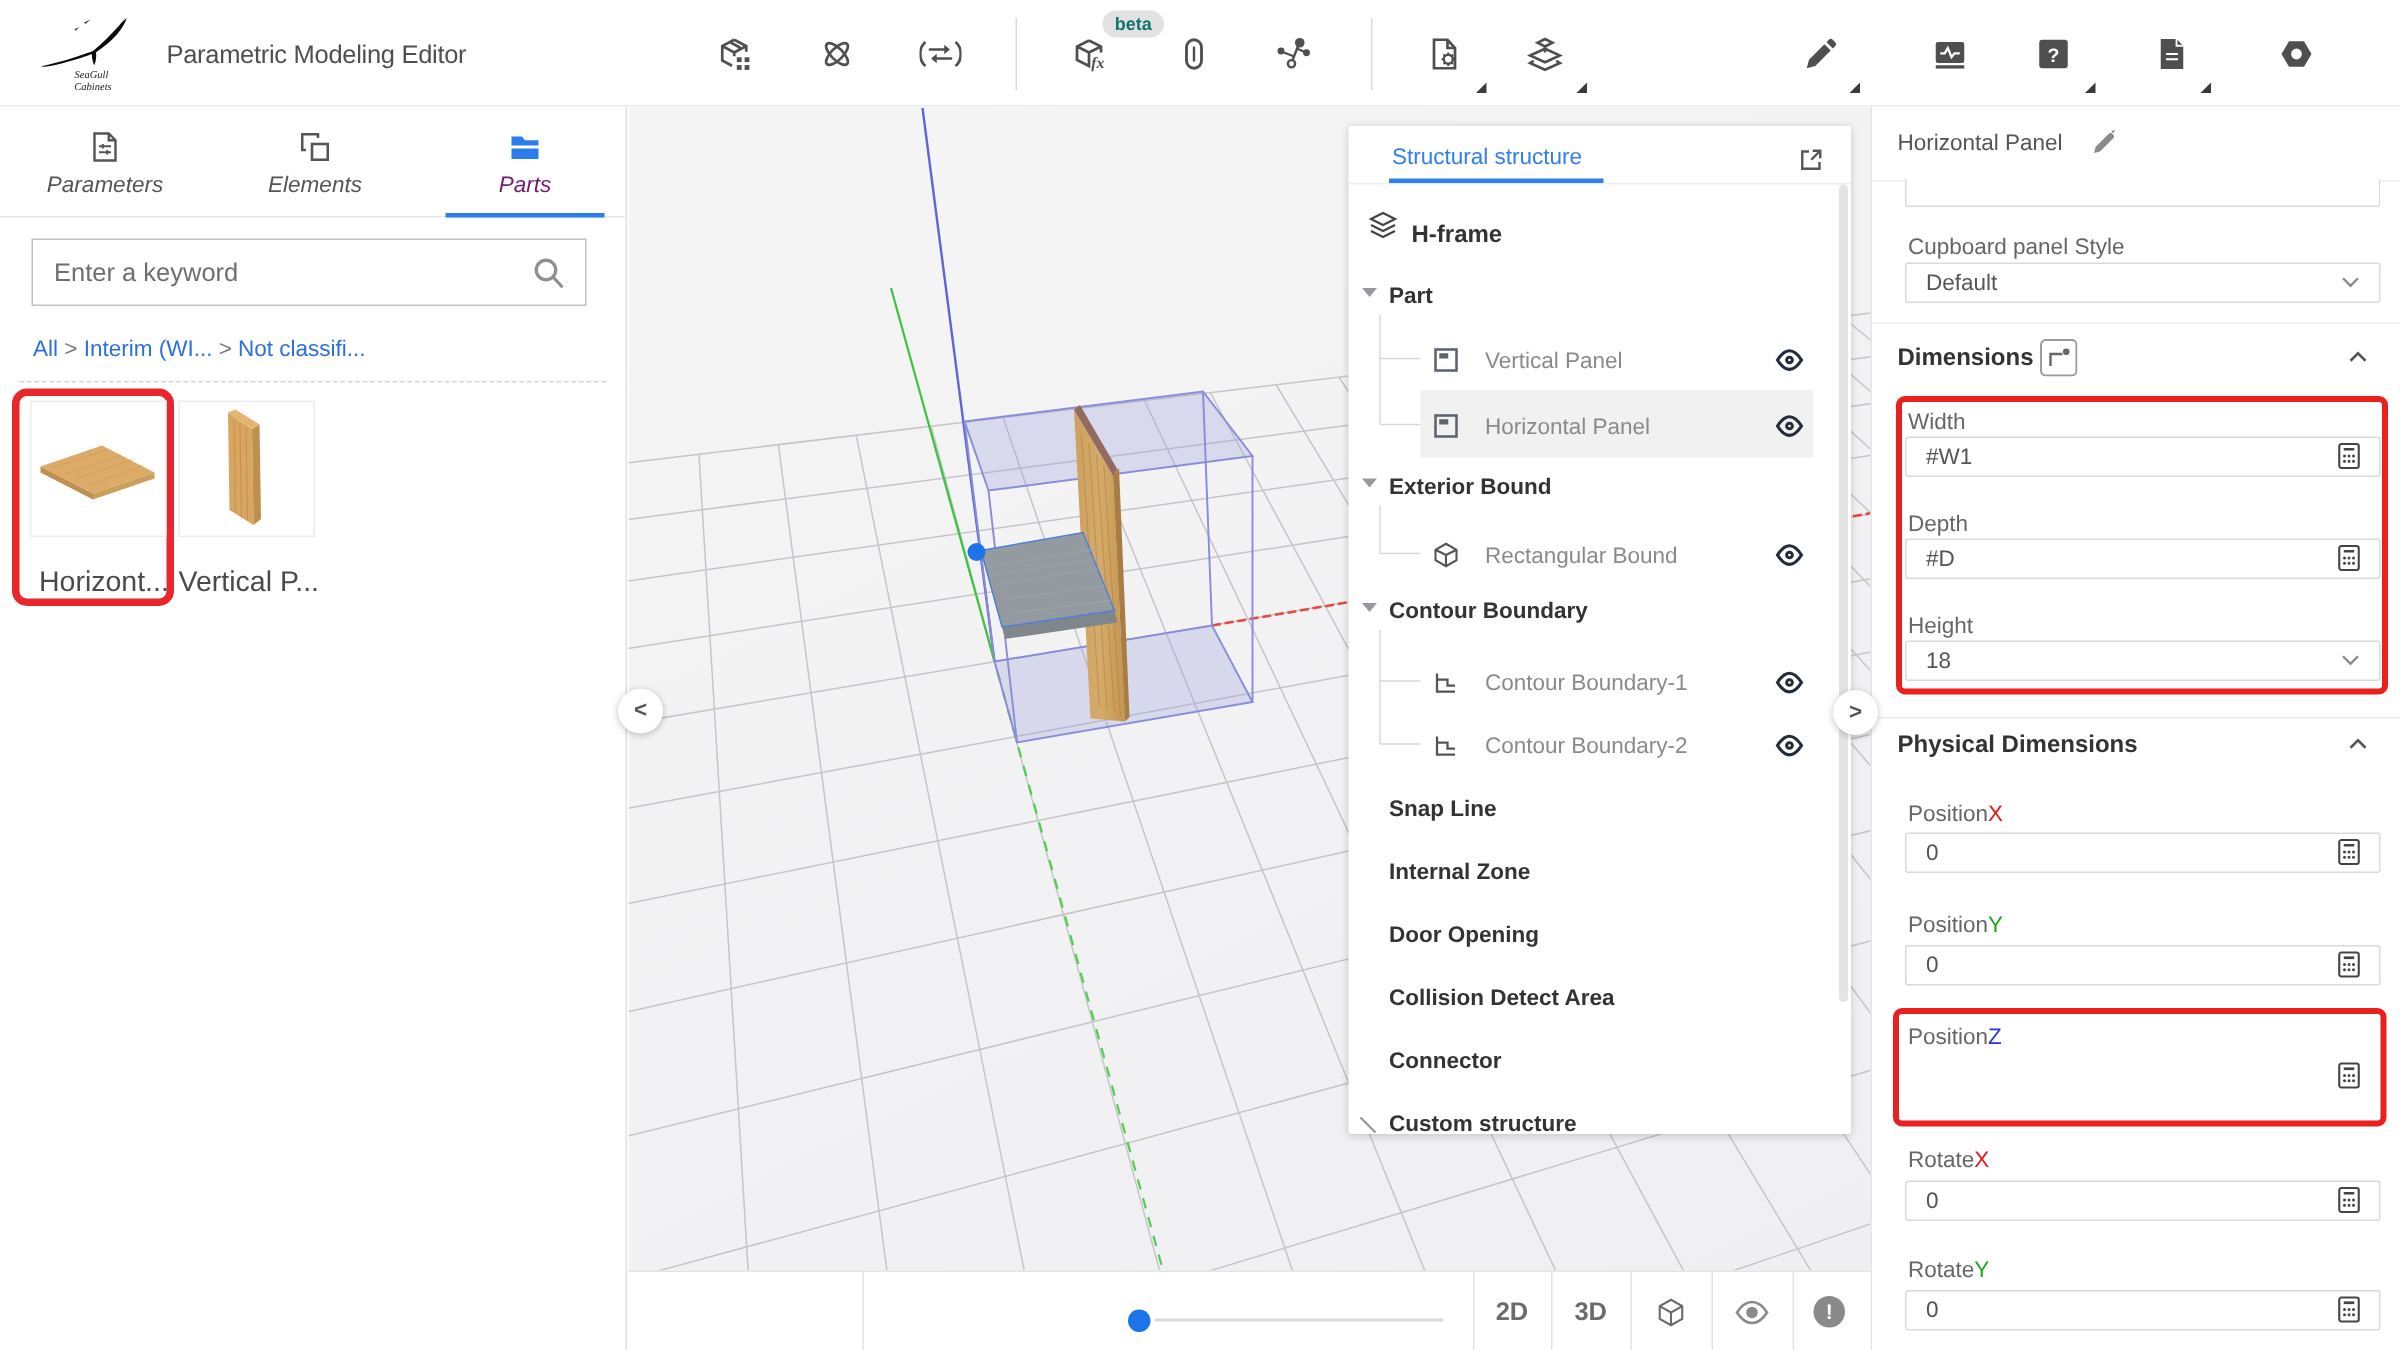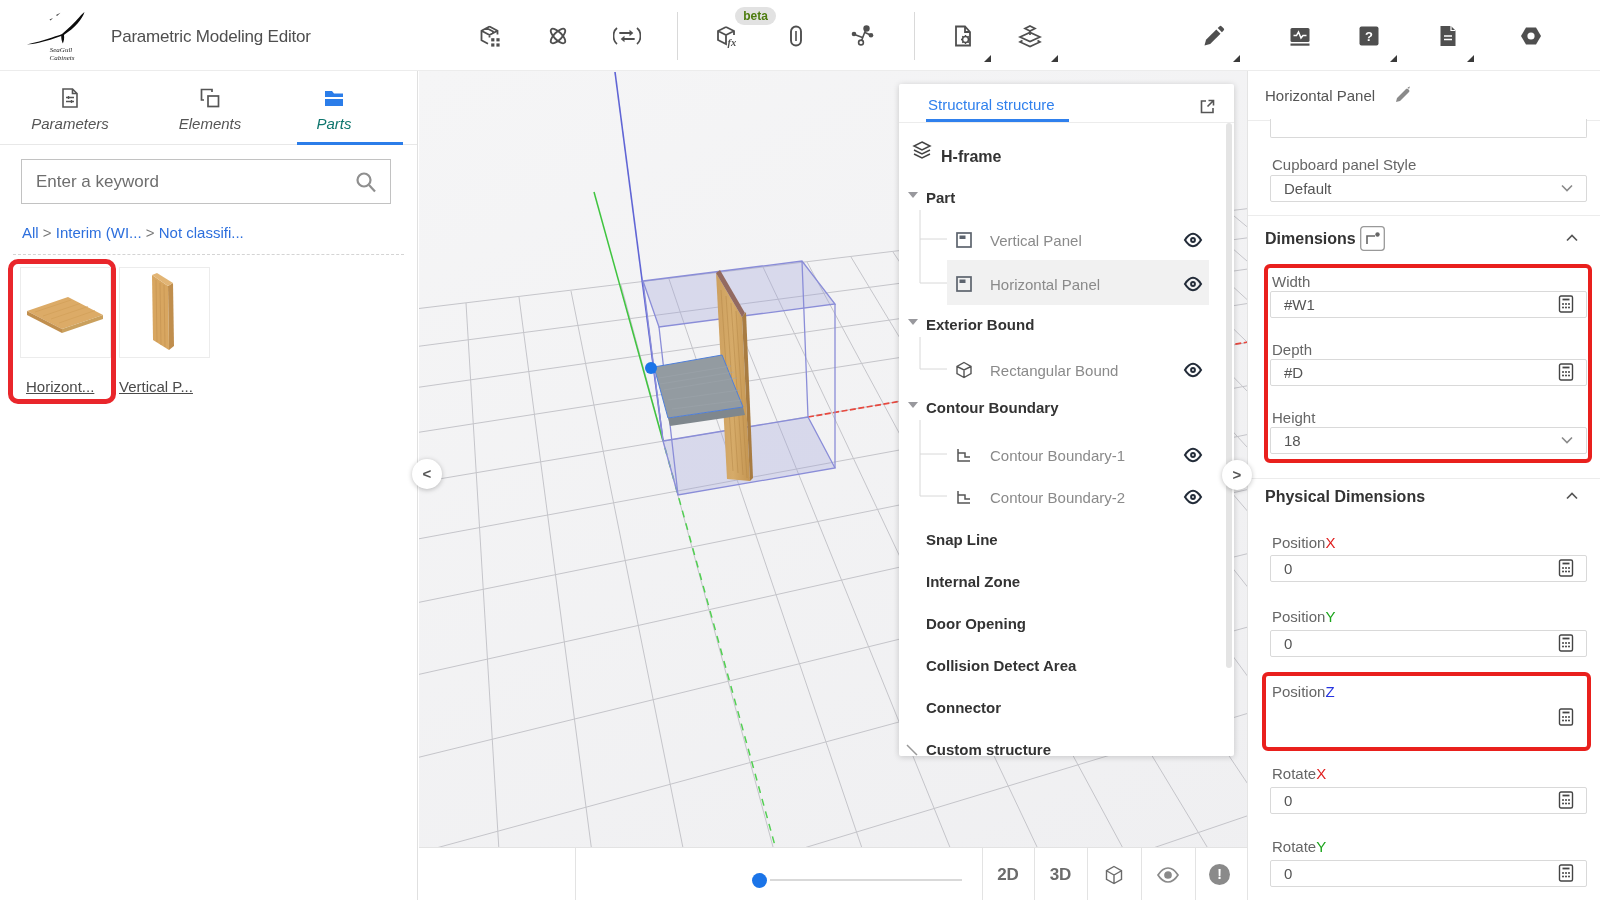--- a/index.html
+++ b/index.html
@@ -7,35 +7,35 @@
   font-family:"Liberation Sans", sans-serif; }
 .abs { position:absolute; }
 #header { position:absolute; left:0; top:0; width:1600px; height:71px; background:#fff;
   border-bottom:1px solid #ececec; z-index:30; }
 #title { position:absolute; left:111px; top:27px; font-size:17px; letter-spacing:-0.2px; color:#4f4f4f; }
 .hdiv { position:absolute; top:12px; height:48px; width:1px; background:#d9d9d9; }
 .hicon { position:absolute; top:24px; width:24px; height:24px; }
 .caret { position:absolute; width:0; height:0; border-left:7px solid transparent;
   border-bottom:7px solid #3a3a3a; top:55px; }
 #beta { position:absolute; left:735px; top:7px; width:41px; height:18px; background:#e2e2e2;
-  border-radius:9px; font-size:12px; font-weight:bold; color:#4d7c0f; text-align:center; line-height:18px; }
+  border-radius:9px; font-size:12px; font-weight:bold; color:#0f766e; text-align:center; line-height:18px; }
 #leftpanel { position:absolute; left:0; top:71px; width:418px; height:829px; background:#fff;
   border-right:1px solid #e0e0e0; z-index:20; }
 #tabs { position:absolute; left:0; top:0; width:417px; height:74px; border-bottom:1px solid #e8e8e8; }
 .tab { position:absolute; top:16px; text-align:center; font-size:15px; color:#555;font-style:italic; }
 .tab svg { display:block; margin:0 auto 6px auto; }
 #parts-underline { position:absolute; left:297px; top:71px; width:106px; height:3px; background:#2b7de9; }
 #searchbox { position:absolute; left:21px; top:88px; width:370px; height:45px; border:1px solid #c2c2c2;
   font-size:17px; color:#6e6e6e; line-height:43px; padding-left:14px; }
 #crumbs { position:absolute; left:22px; top:153px; font-size:15px; color:#2d6fdd; }
 #crumbs .sep { color:#777; }
 #dashline { position:absolute; left:13px; top:183px; width:391px; border-top:1px dashed #d4d4d4; }
 #redbox1 { position:absolute; left:8px; top:188px; width:108px; height:145px; border:5px solid #e9262b; border-radius:10px; }
 .thumb { position:absolute; top:196px; width:91px; height:91px; background:#fff; border:1px solid #ececec; }
-.tlabel { position:absolute; top:307px; font-size:15px; color:#4a4a4a;text-decoration:underline; }
+.tlabel { position:absolute; top:307px; font-size:19px; color:#4a4a4a; }
 #viewport { position:absolute; left:419px; top:71px; z-index:1; }
 .bubble { position:absolute; width:30px; height:30px; border-radius:50%; background:#fff;
   box-shadow:0 1px 5px rgba(0,0,0,0.25); color:#555; font-size:15px; font-weight:bold;
   text-align:center; line-height:30px; z-index:25; }
 #navpanel { position:absolute; left:899px; top:84px; width:335px; height:672px; background:#fff;
   box-shadow:0 1px 6px rgba(0,0,0,0.18); z-index:22; border-radius:2px; }
 #navtitle { position:absolute; left:29px; top:12px; font-size:15px; color:#2f80ed; }
 #navunderline { position:absolute; left:27px; top:35px; width:143px; height:3px; background:#2f80ed; }
 #navborder { position:absolute; left:0; top:38px; width:335px; height:1px; background:#ececec; }
 .brow { position:absolute; left:27px; font-size:15px; font-weight:bold; color:#333; }
@@ -165,21 +165,21 @@
       <svg width="22" height="22" viewBox="0 0 22 22" fill="none" stroke="#555" stroke-width="1.6">
         <path d="M13.5 2 L4 2 L4 20 L18 20 L18 6.5 Z M13.5 2 L13.5 6.5 L18 6.5"></path>
         <path d="M7 10.5 h8 M7 14.5 h8" stroke-width="1.4"></path>
         <path d="M9.5 9 v3 M12.5 13 v3" stroke-width="1.4"></path>
       </svg>Parameters</div>
     <div class="tab" style="left:160px;width:100px">
       <svg width="22" height="22" viewBox="0 0 22 22" fill="none" stroke="#555" stroke-width="1.7">
         <path d="M13 5 L13 2.5 L2.5 2.5 L2.5 13 L5 13"></path>
         <rect x="9" y="9" width="10.5" height="10.5"></rect>
       </svg>Elements</div>
-    <div class="tab" style="left:284px;width:100px;color:#0f766e">
+    <div class="tab" style="left:300px;width:100px;color:#701a75">
       <svg width="22" height="22" viewBox="0 0 22 22" fill="#2b7de9">
         <path d="M2 4 L9 4 L11 6.5 L20 6.5 L20 10 L2 10 Z"></path>
         <path d="M2 12 L20 12 L20 19 L2 19 Z"></path>
       </svg>Parts</div>
     <div id="parts-underline"></div>
   </div>
   <div id="searchbox">Enter a keyword
     <svg class="abs" style="right:12px;top:10px" width="24" height="24" viewBox="0 0 24 24" fill="none" stroke="#8f8f8f" stroke-width="2.2">
       <circle cx="10" cy="10" r="6.5"></circle>
         <path d="M15 15 L21 21.5"></path>

